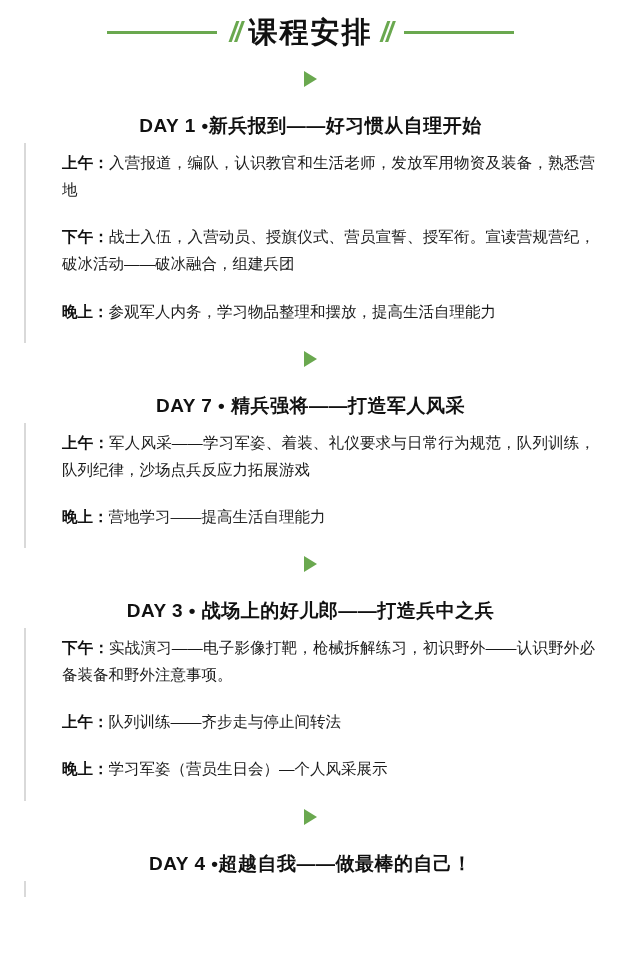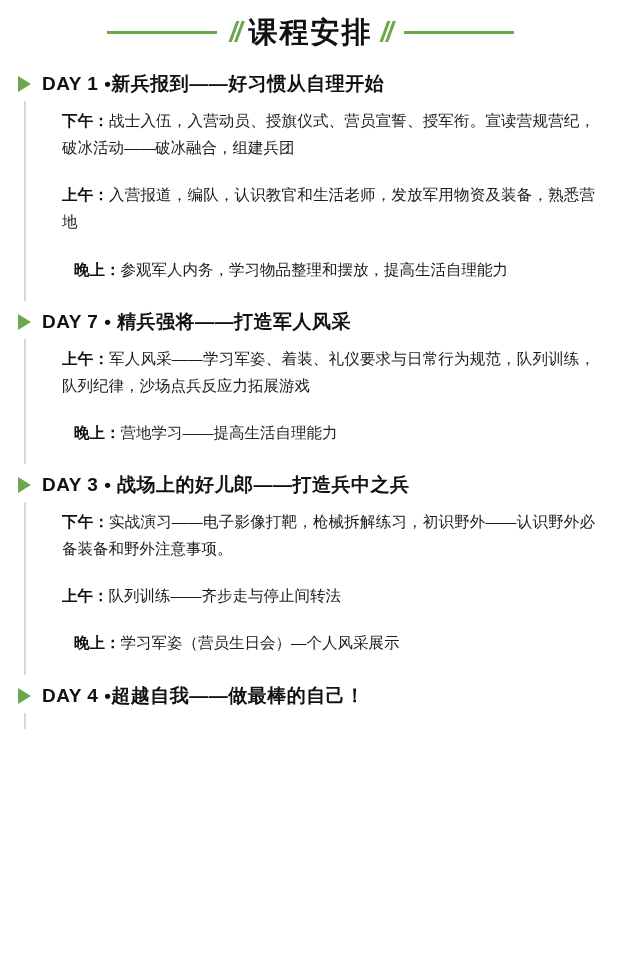--- a/index.html
+++ b/index.html
@@ -72,24 +72,25 @@
   }
 
   .day-block {
     position: relative;
   }
 
   .day-head {
     position: relative;
     display: flex;
     align-items: center;
-    gap: 11px;
+    gap: 26px;
     padding: 8px 0 4px 0;
     background: #ffffff;
     z-index: 2;
+    flex-direction: column;
   }
   .tri {
     width: 0;
     height: 0;
     border-top: 8px solid transparent;
     border-bottom: 8px solid transparent;
     border-left: 13px solid #6aa84f;
     flex: 0 0 auto;
     margin-left: 0px;
   }
@@ -107,21 +108,21 @@
     z-index: 1;
   }
 
   .entry {
     margin: 0 0 20px 0;
     font-size: 15.5px;
     line-height: 1.75;
     color: #1a1a1a;
     text-align: justify;
   }
-  .entry:last-child { margin-bottom: 0; margin-left: 12px; }
+  .entry:last-child { margin-bottom: 0; }
   .entry .lbl {
     font-weight: bold;
     color: #111111;
   }
   .entry.soft .lbl { font-weight: bold; }
   .entry.soft { color: #262626; }
 
   .spacer-bottom { height: 6px; }
 </style>
 </head>
@@ -139,24 +140,24 @@
 
   <div class="timeline">
 
     <div class="day-block">
       <div class="day-head">
         <span class="tri"></span>
         <span class="day-title">DAY 1 •新兵报到——好习惯从自理开始</span>
       </div>
       <div class="day-body">
         <p class="entry">
+          <span class="lbl">上午：</span><span>入营报道，编队，认识教官和生活老师，发放军用物资及装备，熟悉营地</span>
+        </p>
+        <p class="entry">
           <span class="lbl">下午：</span><span>战士入伍，入营动员、授旗仪式、营员宣誓、授军衔。宣读营规营纪，破冰活动——破冰融合，组建兵团</span>
-        </p>
-        <p class="entry">
-          <span class="lbl">上午：</span><span>入营报道，编队，认识教官和生活老师，发放军用物资及装备，熟悉营地</span>
         </p>
         <p class="entry">
           <span class="lbl">晚上：</span><span>参观军人内务，学习物品整理和摆放，提高生活自理能力</span>
         </p>
       </div>
     </div>
 
     <div class="day-block">
       <div class="day-head">
         <span class="tri"></span>

